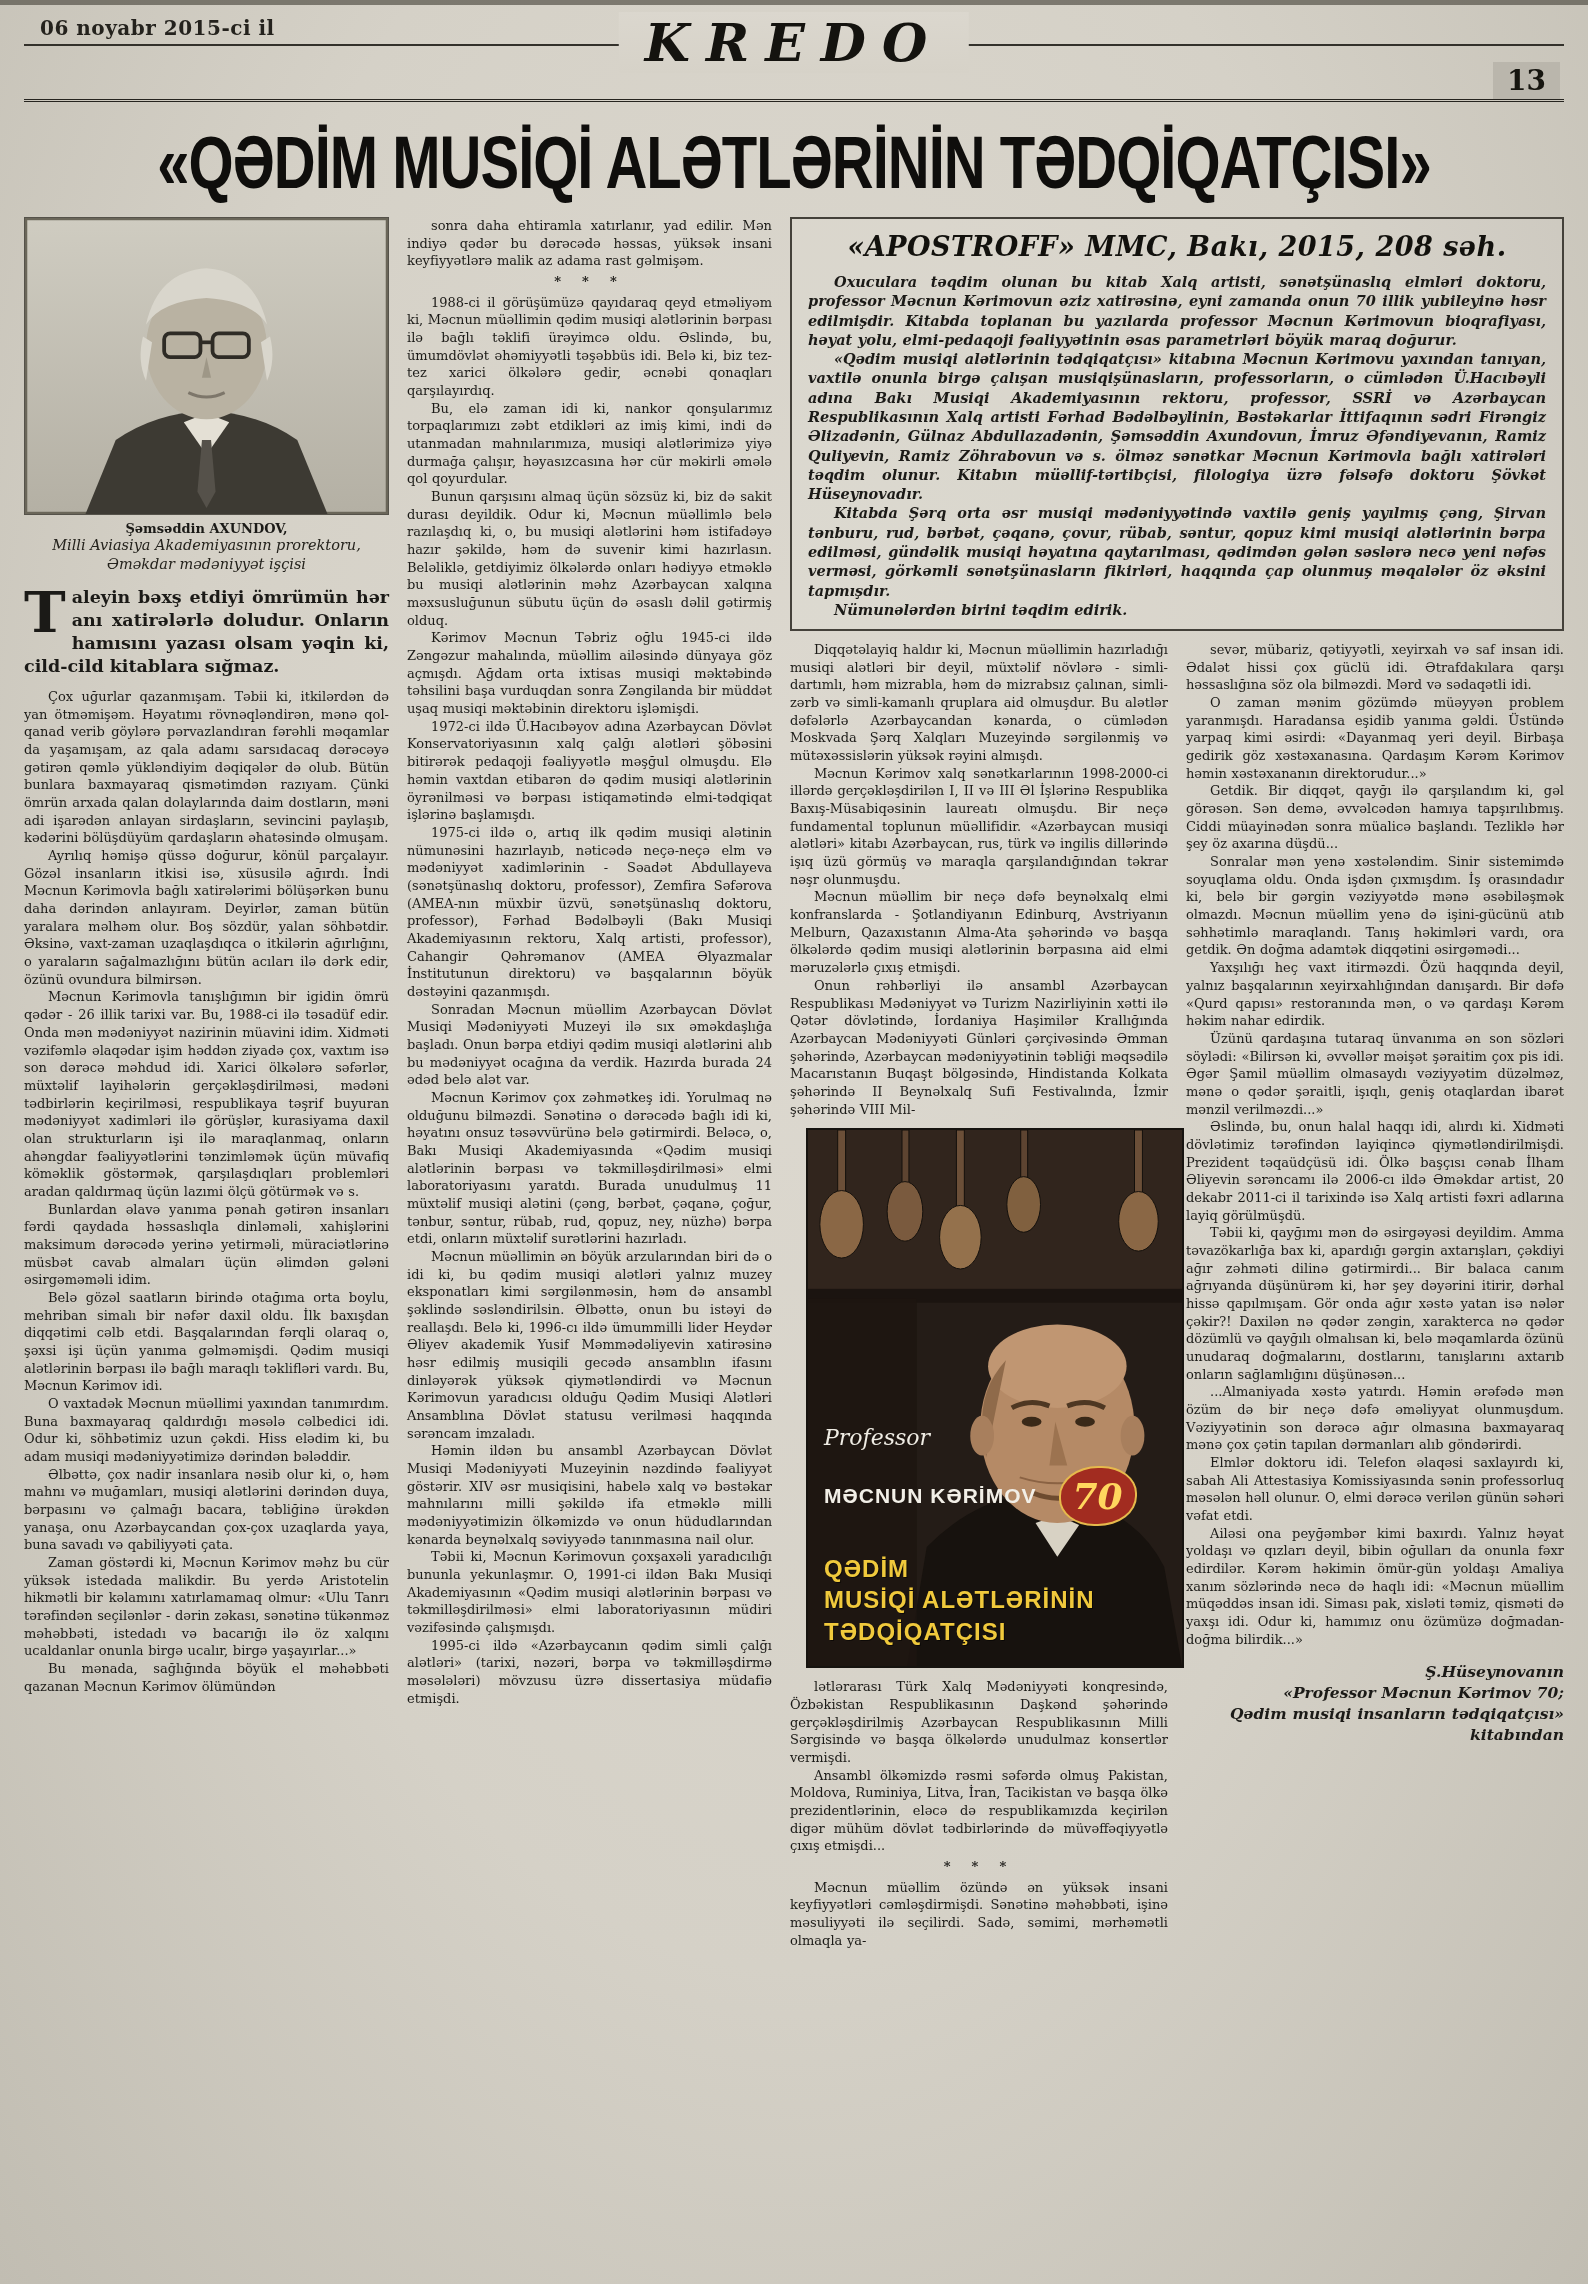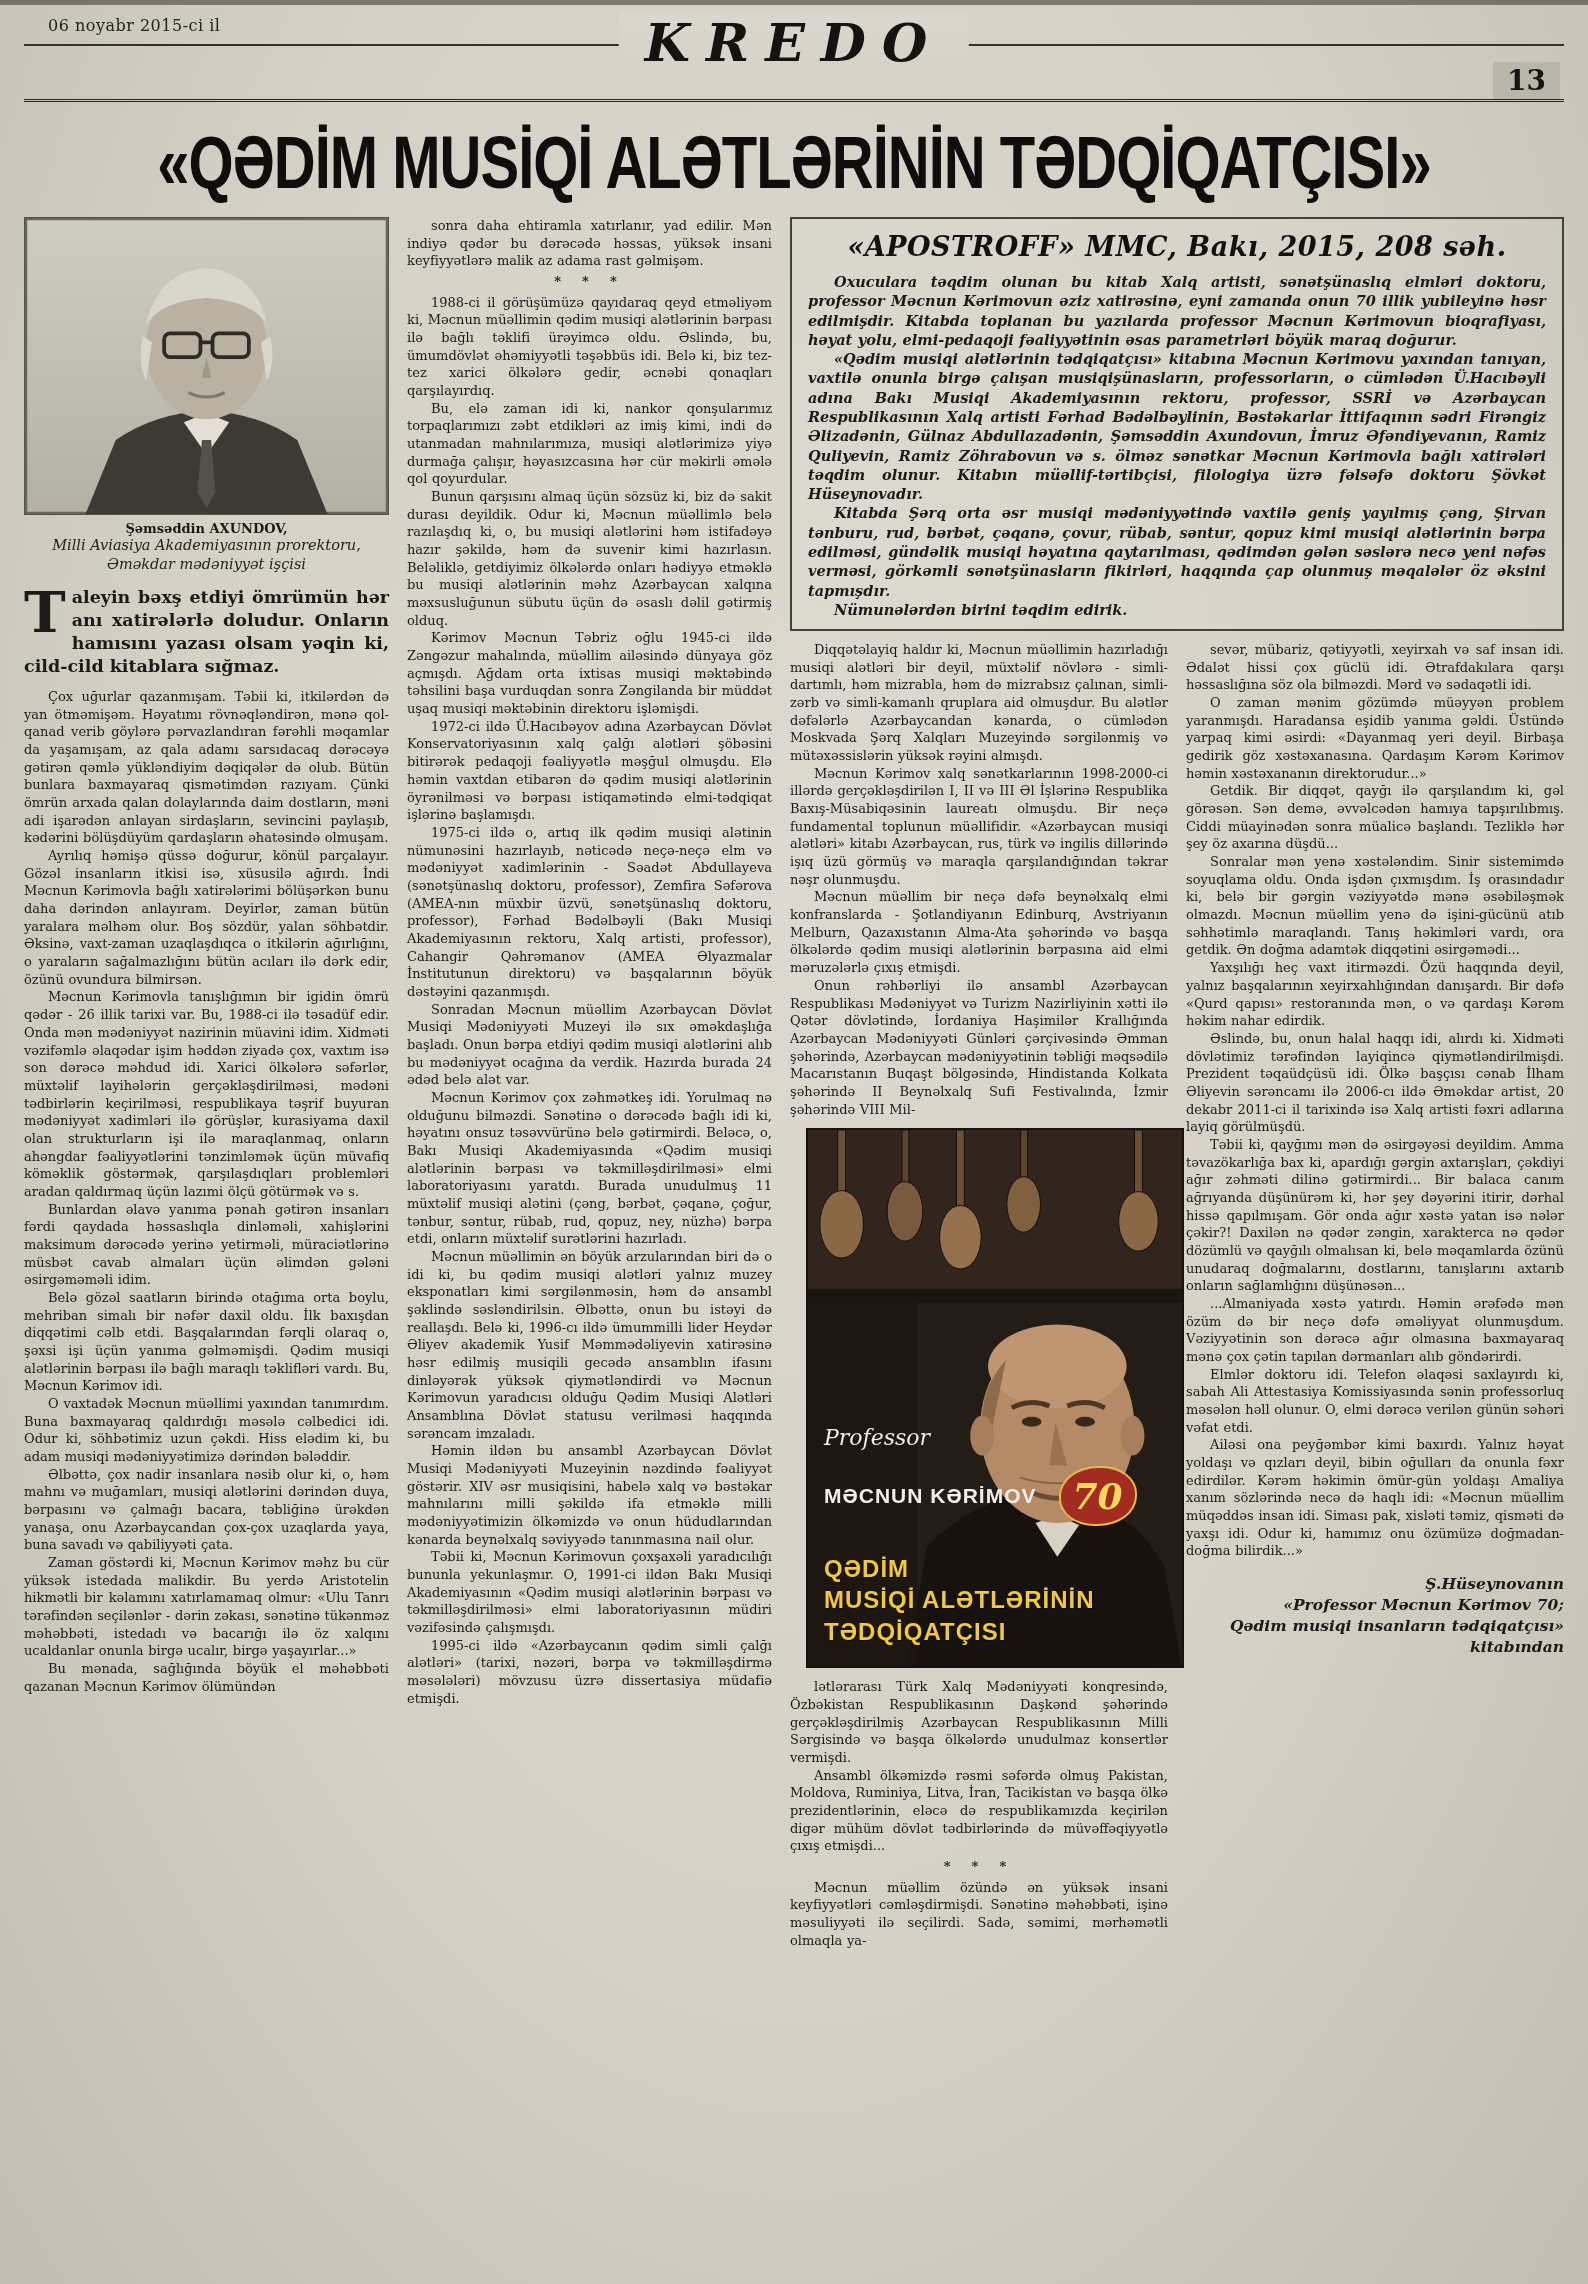--- a/index.html
+++ b/index.html
@@ -9,21 +9,21 @@
     background: radial-gradient(ellipse at 50% 38%, #ddd9d0 0%, #d5d1c7 55%, #c1bdb2 100%);
     color:#1b1a17;
     font-family:"DejaVu Serif","Liberation Serif",serif;
     padding:6px 24px 18px 24px;
   }
   .page::before { content:""; position:absolute; left:0; top:0; width:100%; height:5px; background:#4b483f; opacity:.65; }
 
   
   .hdr { position:relative; height:96px; border-bottom:3px double #26241f; }
   .hdr-rule { position:absolute; left:0; right:0; top:38px; height:2px; background:#33312b; }
-  .date { position:absolute; left:24px; top:10px; font-weight:normal; font-size:16px; letter-spacing:.5px; background:inherit; padding-right:10px; color:#24221d; }
+  .date { position:absolute; left:16px; top:10px; font-weight:bold; font-size:20px; letter-spacing:.5px; background:inherit; padding-right:10px; color:#24221d; }
   .masthead {
     position:absolute; left:50%; top:6px; transform:translateX(-50%);
     font-family:"DejaVu Serif",serif; font-style:italic; font-weight:bold;
     font-size:52px; letter-spacing:16px; color:#14130f; padding:0 26px;
     background:linear-gradient(#dbd7ce,#d6d2c8);
   }
   .pagenum { position:absolute; right:4px; top:56px; font-weight:bold; font-size:28px; background:#bab6ac; padding:2px 14px; color:#16150f; }
 
   
   .headline {
@@ -255,20 +255,21 @@
             </div>
         </div>
 
         <div class="col">
           <div class="paras">
               <p>sevər, mübariz, qətiyyətli, xeyirxah və saf insan idi. Ədalət hissi çox güclü idi. Ətrafdakılara qarşı həssaslığına söz ola bilməzdi. Mərd və sədaqətli idi.</p>
               <p>O zaman mənim gözümdə müəyyən problem yaranmışdı. Haradansa eşidib yanıma gəldi. Üstündə yarpaq kimi əsirdi: «Dayanmaq yeri deyil. Birbaşa gedirik göz xəstəxanasına. Qardaşım Kərəm Kərimov həmin xəstəxananın direktorudur...»</p>
               <p>Getdik. Bir diqqət, qayğı ilə qarşılandım ki, gəl görəsən. Sən demə, əvvəlcədən hamıya tapşırılıbmış. Ciddi müayinədən sonra müalicə başlandı. Tezliklə hər şey öz axarına düşdü...</p>
               <p>Sonralar mən yenə xəstələndim. Sinir sistemimdə soyuqlama oldu. Onda işdən çıxmışdım. İş orasındadır ki, belə bir gərgin vəziyyətdə mənə əsəbiləşmək olmazdı. Məcnun müəllim yenə də işini-gücünü atıb səhhətimlə maraqlandı. Tanış həkimləri vardı, ora getdik. Ən doğma adamtək diqqətini əsirgəmədi...</p>
               <p>Yaxşılığı heç vaxt itirməzdi. Özü haqqında deyil, yalnız başqalarının xeyirxahlığından danışardı. Bir dəfə «Qurd qapısı» restoranında mən, o və qardaşı Kərəm həkim nahar edirdik.</p>
+              <p>Üzünü qardaşına tutaraq ünvanıma ən son sözləri söylədi: «Bilirsən ki, əvvəllər məişət şəraitim çox pis idi. Əgər Şamil müəllim olmasaydı vəziyyətim düzəlməz, mənə o qədər şəraitli, işıqlı, geniş otaqlardan ibarət mənzil verilməzdi...»</p>
               <p>Əslində, bu, onun halal haqqı idi, alırdı ki. Xidməti dövlətimiz tərəfindən layiqincə qiymətləndirilmişdi. Prezident təqaüdçüsü idi. Ölkə başçısı cənab İlham Əliyevin sərəncamı ilə 2006-cı ildə Əməkdar artist, 20 dekabr 2011-ci il tarixində isə Xalq artisti fəxri adlarına layiq görülmüşdü.</p>
               <p>Təbii ki, qayğımı mən də əsirgəyəsi deyildim. Amma təvazökarlığa bax ki, apardığı gərgin axtarışları, çəkdiyi ağır zəhməti dilinə gətirmirdi... Bir balaca canım ağrıyanda düşünürəm ki, hər şey dəyərini itirir, dərhal hissə qapılmışam. Gör onda ağır xəstə yatan isə nələr çəkir?! Daxilən nə qədər zəngin, xarakterca nə qədər dözümlü və qayğılı olmalısan ki, belə məqamlarda özünü unudaraq doğmalarını, dostlarını, tanışlarını axtarıb onların sağlamlığını düşünəsən...</p>
               <p>...Almaniyada xəstə yatırdı. Həmin ərəfədə mən özüm də bir neçə dəfə əməliyyat olunmuşdum. Vəziyyətinin son dərəcə ağır olmasına baxmayaraq mənə çox çətin tapılan dərmanları alıb göndərirdi.</p>
               <p>Elmlər doktoru idi. Telefon əlaqəsi saxlayırdı ki, sabah Ali Attestasiya Komissiyasında sənin professorluq məsələn həll olunur. O, elmi dərəcə verilən günün səhəri vəfat etdi.</p>
               <p>Ailəsi ona peyğəmbər kimi baxırdı. Yalnız həyat yoldaşı və qızları deyil, bibin oğulları da onunla fəxr edirdilər. Kərəm həkimin ömür-gün yoldaşı Amaliya xanım sözlərində necə də haqlı idi: «Məcnun müəllim müqəddəs insan idi. Siması pak, xisləti təmiz, qisməti də yaxşı idi. Odur ki, hamımız onu özümüzə doğmadan-doğma bilirdik...»</p>
             </div>
           <div class="signature paras">
               <p>Ş.Hüseynovanın</p>
               <p>«Professor Məcnun Kərimov 70;</p>
               <p>Qədim musiqi insanların tədqiqatçısı»</p>

